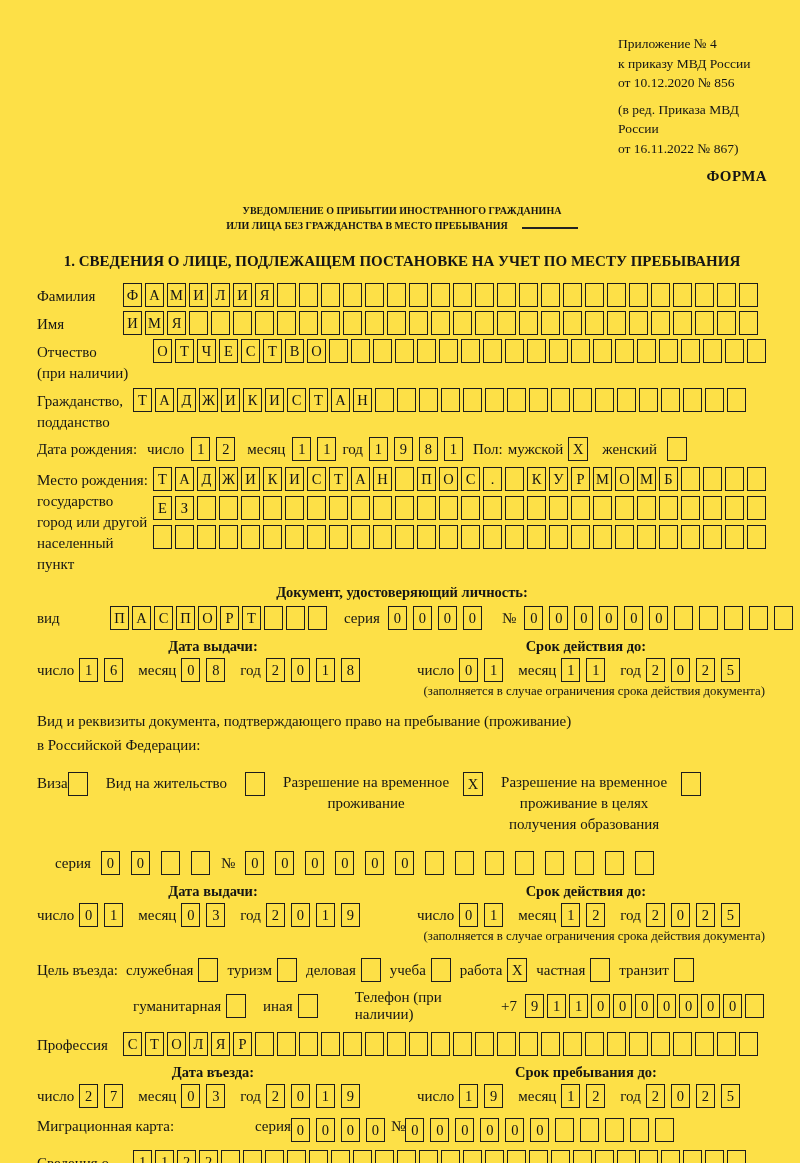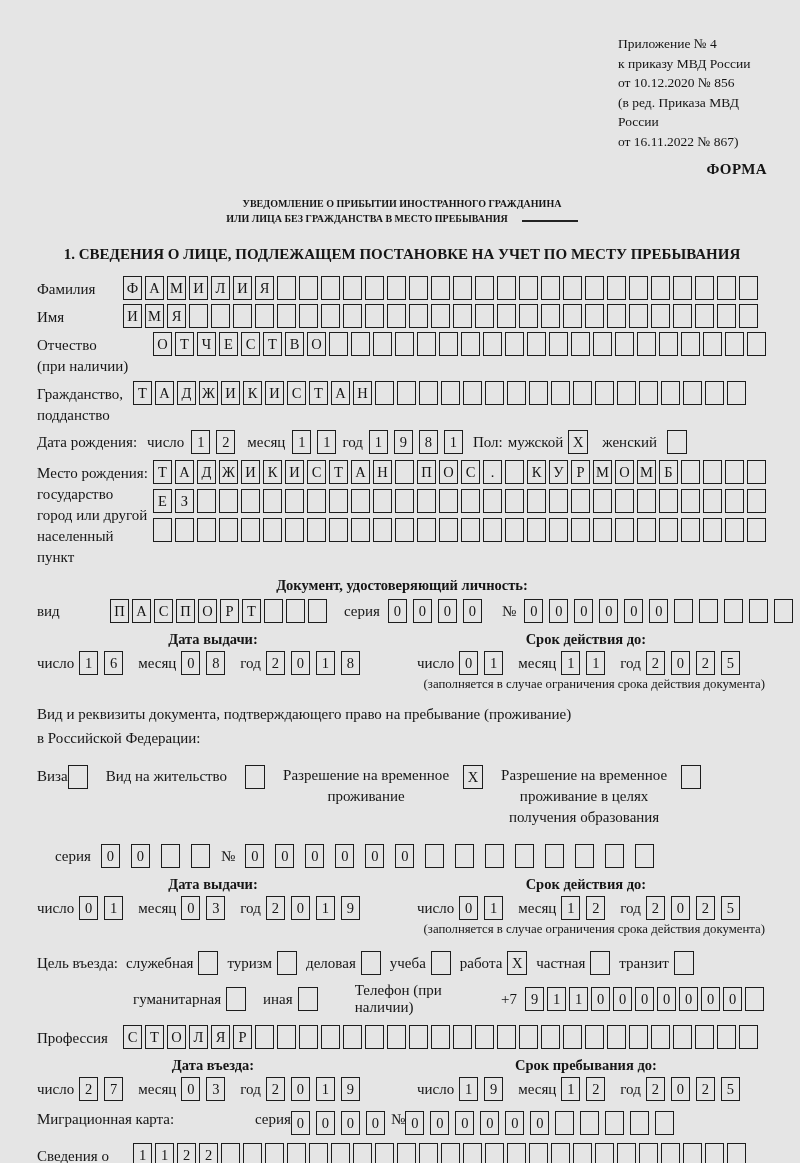--- a/index.html
+++ b/index.html
@@ -2,25 +2,25 @@
 <html lang="ru"><head>
 <meta charset="utf-8">
 <style>
   * { box-sizing: border-box; margin: 0; padding: 0; }
   html,body { background:#ffffff; }
   body {
     width: 800px; height: 1163px;
     font-family: "Liberation Serif", "DejaVu Serif", serif;
     color: #151515;
   }
-  .page { position: relative; width: 800px; height: 1163px; padding: 34px 33px 0 37px; overflow: hidden; background:#e5e5e5; }
+  .page { position: relative; width: 800px; height: 1163px; padding: 34px 33px 0 37px; overflow: hidden; background:#fde047; }
 
   
   .hdr { margin-left: 581px; font-size: 13.5px; line-height: 1.45; }
-  .hdr .grp2 { margin-top: 0; }
+  .hdr .grp2 { margin-top: 7px; }
   .forma { text-align: right; font-weight: bold; font-size: 15px; margin-top: 10px; letter-spacing: .4px; }
 
   
   .title { text-align: center; font-weight: bold; font-size: 10px; line-height: 1.5; margin-top: 18px; }
   .blank-underline { display: inline-block; width: 56px; border-bottom: 2px solid #222; margin-left: 14px; }
   .sec-heading { font-weight: bold; font-size: 15px; margin-top: 20px; text-align: center; }
 
   
   .rows { margin-top: 13px; }
   .row { display: flex; align-items: flex-start; margin-bottom: 4px; }

